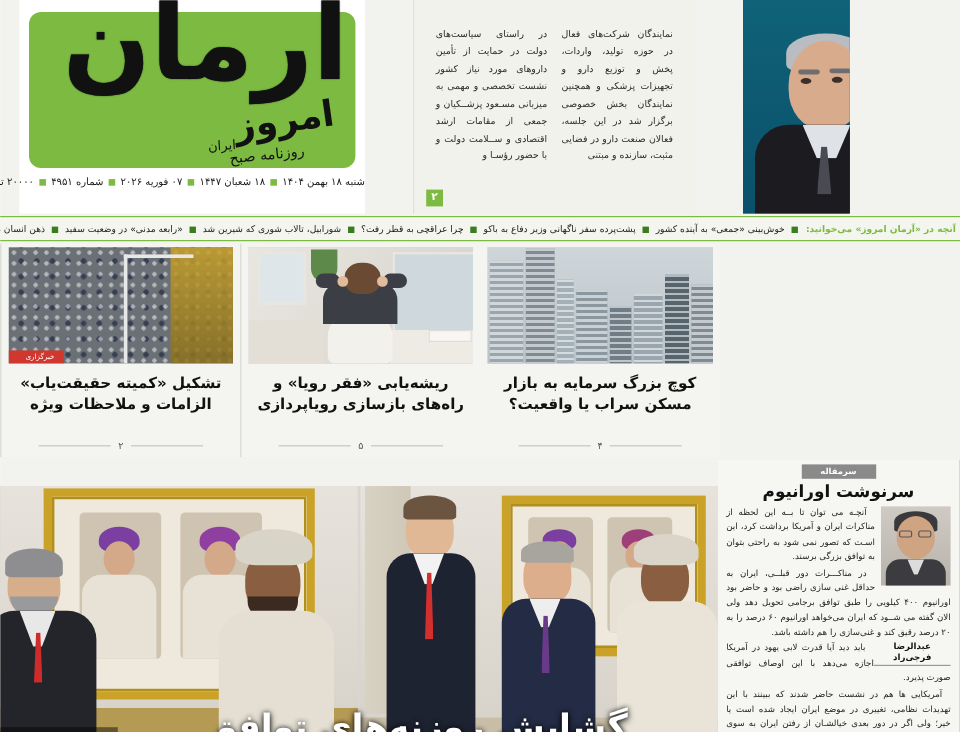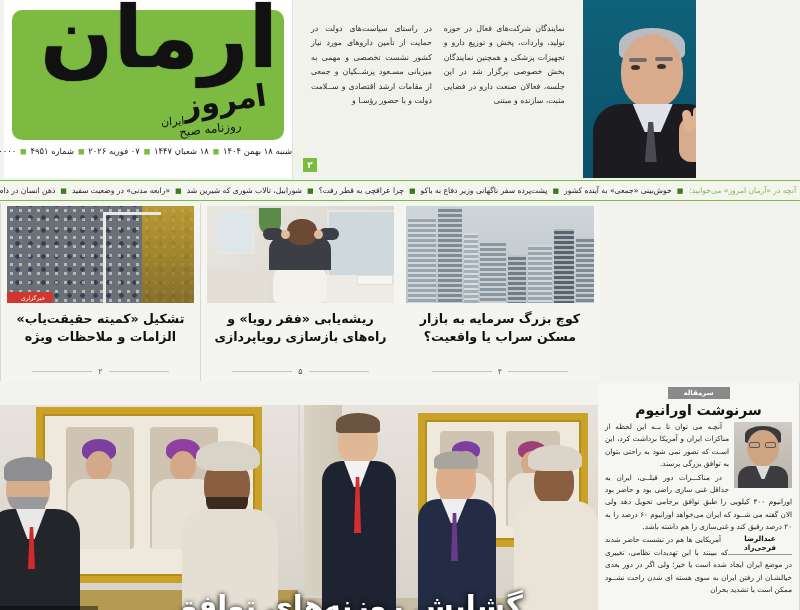--- a/index.html
+++ b/index.html
@@ -10,22 +10,22 @@
     overflow: hidden;
   }
   #page {
     position: relative;
     width: 800px; height: 610px;
     background: #f2f2ee;
   }
 
   
   .top-row {
-    position: absolute; top: 0; left: 4px; width: 692px; height: 178px;
-    display: flex; flex-direction: row-reverse;
+    position: absolute; top: 0; left: 16px; width: 692px; height: 178px;
+    display: flex; flex-direction: row-reverse; gap: 40px;
   }
 
   
   .masthead {
     width: 300px; height: 178px;
     background: #ffffff;
     position: relative;
     display: flex; flex-direction: column; align-items: center;
     padding-top: 6px;
   }
@@ -169,21 +169,21 @@
     width: 800px; height: 21px;
     background: #f4f5ef;
     border-top: 1.5px solid #7cba42;
     border-bottom: 1.5px solid #7cba42;
     display: flex; align-items: center;
     padding: 0 4px;
     overflow: hidden;
     direction: rtl;
   }
   .ticker-lead {
-    font-size: 7.6px; font-weight: normal; color: #7cba42;
+    font-size: 7.6px; font-weight: bold; color: #7cba42;
     white-space: nowrap; padding-left: 3px;
   }
   .ticker-items { display: flex; flex-direction: row; align-items: center; white-space: nowrap; }
   .ticker-item { font-size: 7.6px; color: #1a1a1a; white-space: nowrap; padding: 0 2px; }
   .bullet { color: #3a7d1e; font-size: 7px; padding: 0 3px; }
 
   
   .four-up {
     position: absolute; top: 203px; left: 0;
     width: 800px; height: 178px;
@@ -554,18 +554,19 @@
         <div class="sbp-glass" style="left:31px;"></div>
         <div class="sbp-body"></div>
         <div class="sbp-shirt"></div>
       </div>
       <div class="sb-body">
         <p>آنچـه می توان تا بــه این لحظه از مناکرات ایران و آمریکا برداشت کرد، این اسـت که تصور نمی شود به راحتی بتوان به توافق بزرگی برسند.</p>
         <p>در مناکـــرات دور قبلــی، ایران به حداقل غنی سازی راضی بود و حاضر بود اورانیوم ۴۰۰ کیلویی را طبق توافق برجامی تحویل دهد ولی الان گفته می شــود که ایران می‌خواهد اورانیوم ۶۰ درصد را به ۲۰ درصد رقیق کند و غنی‌سازی را هم داشته باشد.</p>
       </div>
       <div class="sb-author">عبدالرضا فرجی‌راد</div>
       <div class="sb-body">
+        <p>باید دید آیا قدرت لابی یهود در آمریکا اجازه می‌دهد با این اوصاف توافقی صورت پذیرد.</p>
         <p>آمریکایی ها هم در نشست حاضر شدند که ببینند با این تهدیدات نظامی، تغییری در موضع ایران ایجاد شده است یا خیر؛ ولی اگر در دور بعدی خیالشـان از رفتن ایران به سوی هسته ای شدن راحت نشــود ممکن است با تشدید بحران</p>
       </div>
     </div>
   </div>
 
 </div>
 
 </body></html>

